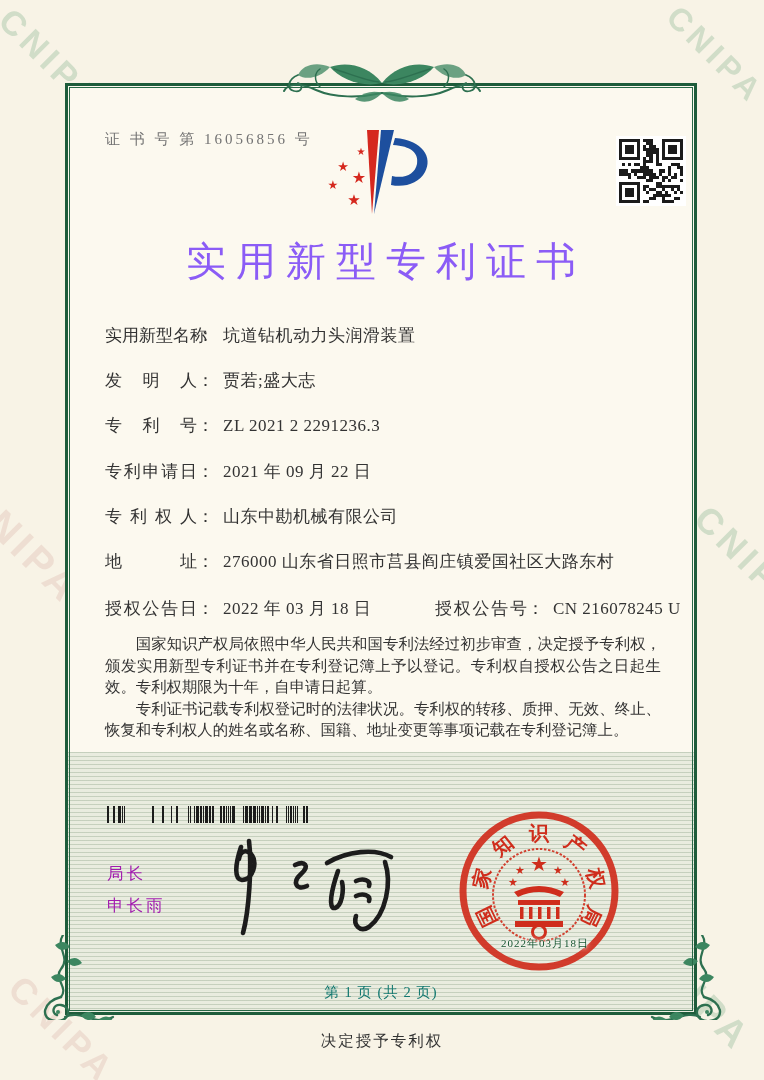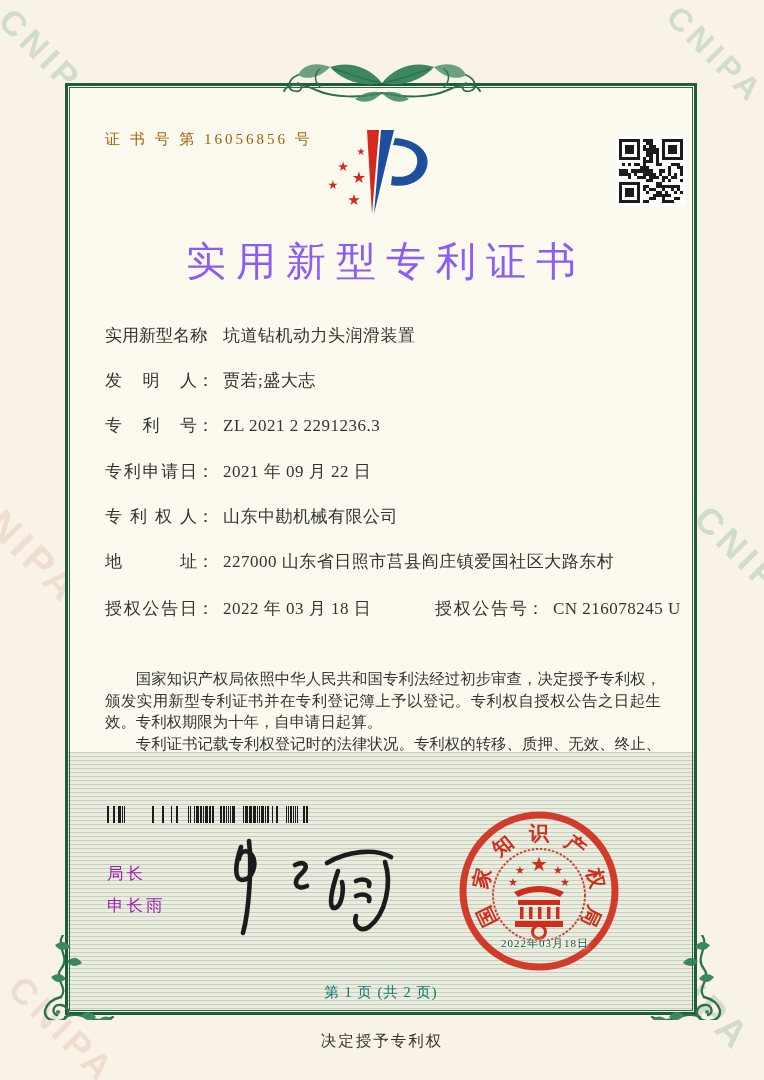--- a/index.html
+++ b/index.html
@@ -11,36 +11,36 @@
         font-family:"Liberation Sans", sans-serif; font-weight:bold; letter-spacing:5px;
         white-space:nowrap; user-select:none; }
   .wm.pink  { color:rgba(202,142,132,0.20); }
   .wm.green { color:rgba(98,158,116,0.26); }
 
   
   .cert { position:absolute; left:65px; top:83px; width:632px; height:932px;
           border:3px solid #1e5c3b; background:#fcf9ef; overflow:hidden; }
   .cert::before { content:''; position:absolute; inset:1px; border:1px solid #286847; pointer-events:none; z-index:5; }
 
-  .cert-no { position:absolute; left:37px; top:44px; font-size:15px; letter-spacing:3px; color:#a16207; }
+  .cert-no { position:absolute; left:37px; top:44px; font-size:15px; letter-spacing:3px; color:#737373; }
 
   .logo { position:absolute; left:255px; top:38px; width:118px; height:96px; }
   .qr   { position:absolute; left:548px; top:50px; width:70px; height:70px; shape-rendering:crispEdges; }
 
   .title { position:absolute; left:0; top:148px; width:100%; text-align:center;
            font-size:40px; font-weight:normal; letter-spacing:10px; text-indent:10px; color:#8b5cf6; }
 
   .frow { position:absolute; left:37px; height:22px; font-size:17px; color:#333; white-space:nowrap; }
   .flabel { display:inline-block; width:92px; text-align:justify; text-align-last:justify; vertical-align:top; }
   .fcolon { display:inline-block; margin-right:9px; }
   .fvalue { letter-spacing:0.5px; }
   .grant2 { position:absolute; left:330px; top:0; }
 
   .paras { position:absolute; left:37px; top:547px; width:556px; font-size:15.4px;
-           line-height:21.6px; color:#333; text-align:justify;margin-top:35px; }
+           line-height:21.6px; color:#333; text-align:justify; }
   .paras p { text-indent:2em; }
 
   .band { position:absolute; left:0; right:0; top:666px; bottom:0;
           background-color:#e9ecdf;
           background-image:repeating-linear-gradient(to bottom, rgba(140,162,134,0.38) 0 1px, rgba(0,0,0,0) 1px 4px); }
 
   .barcode { position:absolute; left:37px; top:720px; width:205px; height:17px; }
 
   .signer-title, .signer-name { position:absolute; left:39px; font-family:"Liberation Sans", sans-serif;
           font-size:16.5px; color:#a21caf; letter-spacing:3px; }
@@ -120,21 +120,21 @@
     <div class="frow" style="top:328px">
       <span class="flabel">专利号</span><span class="fcolon">：</span><span class="fvalue">ZL 2021 2 2291236.3</span>
     </div>
     <div class="frow" style="top:374px">
       <span class="flabel">专利申请日</span><span class="fcolon">：</span><span class="fvalue">2021 年 09 月 22 日</span>
     </div>
     <div class="frow" style="top:419px">
       <span class="flabel">专利权人</span><span class="fcolon">：</span><span class="fvalue">山东中勘机械有限公司</span>
     </div>
     <div class="frow" style="top:464px">
-      <span class="flabel">地址</span><span class="fcolon">：</span><span class="fvalue">227000 山东省日照市莒县阎庄镇爱国社区大路东村</span>
+      <span class="flabel">地址</span><span class="fcolon">：</span><span class="fvalue">276000 山东省日照市莒县阎庄镇爱国社区大路东村</span>
     </div>
     <div class="frow" style="top:511px">
       <span class="flabel">授权公告日</span><span class="fcolon">：</span><span class="fvalue">2022 年 03 月 18 日</span>
       <span class="grant2">
         <span class="flabel">授权公告号</span><span class="fcolon">：</span><span class="fvalue">CN 216078245 U</span>
       </span>
     </div>
 
     <div class="paras">
       <p>国家知识产权局依照中华人民共和国专利法经过初步审查，决定授予专利权，颁发实用新型专利证书并在专利登记簿上予以登记。专利权自授权公告之日起生效。专利权期限为十年，自申请日起算。</p>

